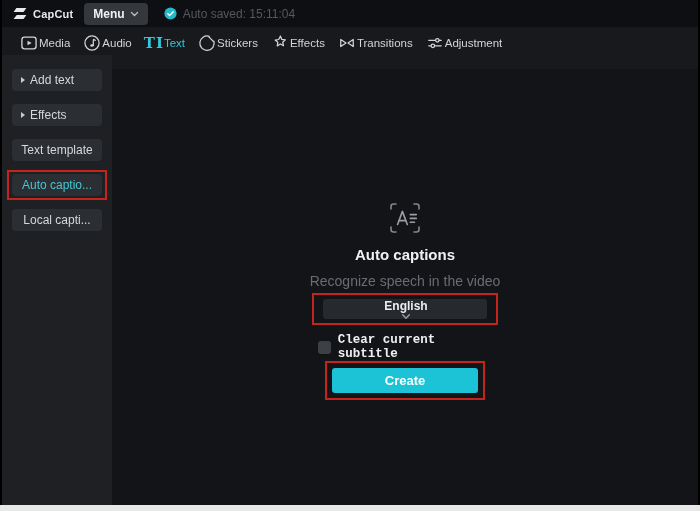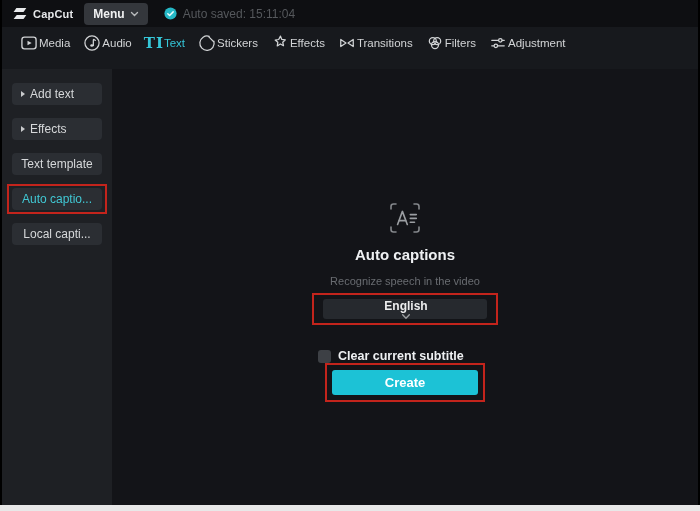--- a/index.html
+++ b/index.html
@@ -35,21 +35,21 @@
   .tab { display:flex; flex-direction:row; align-items:center;
          padding:5px 6px 0; color:#d2d4d6; cursor:pointer; }
   .tab .ticon { height:21px; display:flex; align-items:center; justify-content:center; }
   .tab .tlabel { font-size:11.5px; line-height:14px; white-space:nowrap; }
   .tab.active { color:#35c6d8; }
   .text-glyph { font-family:"DejaVu Serif","Liberation Serif",serif;
                 font-size:15px; font-weight:bold; letter-spacing:1px; }
 
   
   .sidebar {
-    position:absolute; top:69px; left:2px; width:110px; bottom:6px;
+    position:absolute; top:55px; left:2px; width:110px; bottom:6px;
     background:#1e2024; padding-top:14px; box-sizing:border-box;
   }
   .side-btn {
     width:90px; height:22px; margin:0 auto 13px; background:#2b2e33;
     border-radius:4px; display:flex; align-items:center; justify-content:center;
     color:#d6d8da; font-size:12px; cursor:pointer; box-sizing:border-box;
   }
   .side-btn.left { justify-content:flex-start; padding-left:9px; }
   .side-btn.active { color:#41c8d4; }
   .tri { width:0; height:0; border-left:4px solid #c9cbcd;
@@ -59,31 +59,31 @@
               border:2px solid #c3241c; }
   .side-ann .side-btn { margin:0 auto; }
 
   
   .main {
     position:absolute; top:69px; left:112px; right:2px; bottom:6px;
     background:#131418; display:flex; flex-direction:column; align-items:center;
   }
   .ac-icon { margin-top:131px; width:36px; height:36px; }
   .ac-title { margin-top:10px; color:#eef0f2; font-size:15px; font-weight:bold; line-height:18px; }
-  .ac-desc { margin-top:9px; color:#696c71; font-size:11px; line-height:16px; }
+  .ac-desc { margin-top:9px; color:#696c71; font-size:14px; line-height:16px; }
   .ann { border:2px solid #c3241c; }
   .ann-select { margin-top:4px; padding:4px 9px; }
   .select {
     width:164px; height:20px; background:#26292e; border-radius:3px;
     display:flex; align-items:center; justify-content:space-between;
     padding:0 8px 0 10px; box-sizing:border-box;
     color:#ecedee; font-size:12px; font-weight:bold; cursor:pointer;flex-direction:column;
   }
-  .checkbox-row { margin-top:24px; width:186px; padding-left:6px; box-sizing:border-box;
-                  display:flex; align-items:flex-end; gap:7px; }
+  .checkbox-row { margin-top:8px; width:186px; padding-left:6px; box-sizing:border-box;
+                  display:flex; align-items:center; gap:7px;font-family:Liberation Mono, monospace; }
   .checkbox { width:13px; height:13px; background:#3d4045; border-radius:3px; cursor:pointer; }
   .cb-label { color:#eef0f2; font-size:12.5px; font-weight:bold; }
   .ann-create { margin-top:0; padding:5px; }
   .create-btn {
     width:146px; height:25px; background:#1cc2d6; border-radius:3px;
     color:#ffffff; font-size:13px; font-weight:bold;
     display:flex; align-items:center; justify-content:center; cursor:pointer;
   }
 
   .bottom-strip { position:absolute; left:0; right:0; bottom:0; height:6px; background:#e8e8e8; }
@@ -174,30 +174,20 @@
   <div class="tab">
     <span class="ticon">
       <svg viewBox="0 0 24 24" width="20" height="20" fill="none" stroke="currentColor" stroke-width="1.5" stroke-linejoin="round">
         <path d="M4.5 7.8v8.4l6.3-4.2z"></path>
         <path d="M19.5 7.8v8.4l-6.3-4.2z"></path>
       </svg>
     </span>
     <span class="tlabel">Transitions</span>
   </div>
 
-  <div class="tab">
-    <span class="ticon">
-      <svg viewBox="0 0 24 24" width="20" height="20" fill="none" stroke="currentColor" stroke-width="1.5">
-        <circle cx="9.4" cy="9.8" r="4.2"></circle>
-        <circle cx="14.6" cy="9.8" r="4.2"></circle>
-        <circle cx="12" cy="14.4" r="4.2"></circle>
-      </svg>
-    </span>
-    <span class="tlabel">Filters</span>
-  </div>
 
   <div class="tab">
     <span class="ticon">
       <svg viewBox="0 0 24 24" width="20" height="20" fill="none" stroke="currentColor" stroke-width="1.5" stroke-linecap="round">
         <path d="M4.5 8.7h7.8M17 8.7h2.5"></path>
         <circle cx="14.8" cy="8.7" r="2.1"></circle>
         <path d="M4.5 15.3h2.5M11.7 15.3h7.8"></path>
         <circle cx="9.4" cy="15.3" r="2.1"></circle>
       </svg>
     </span>

